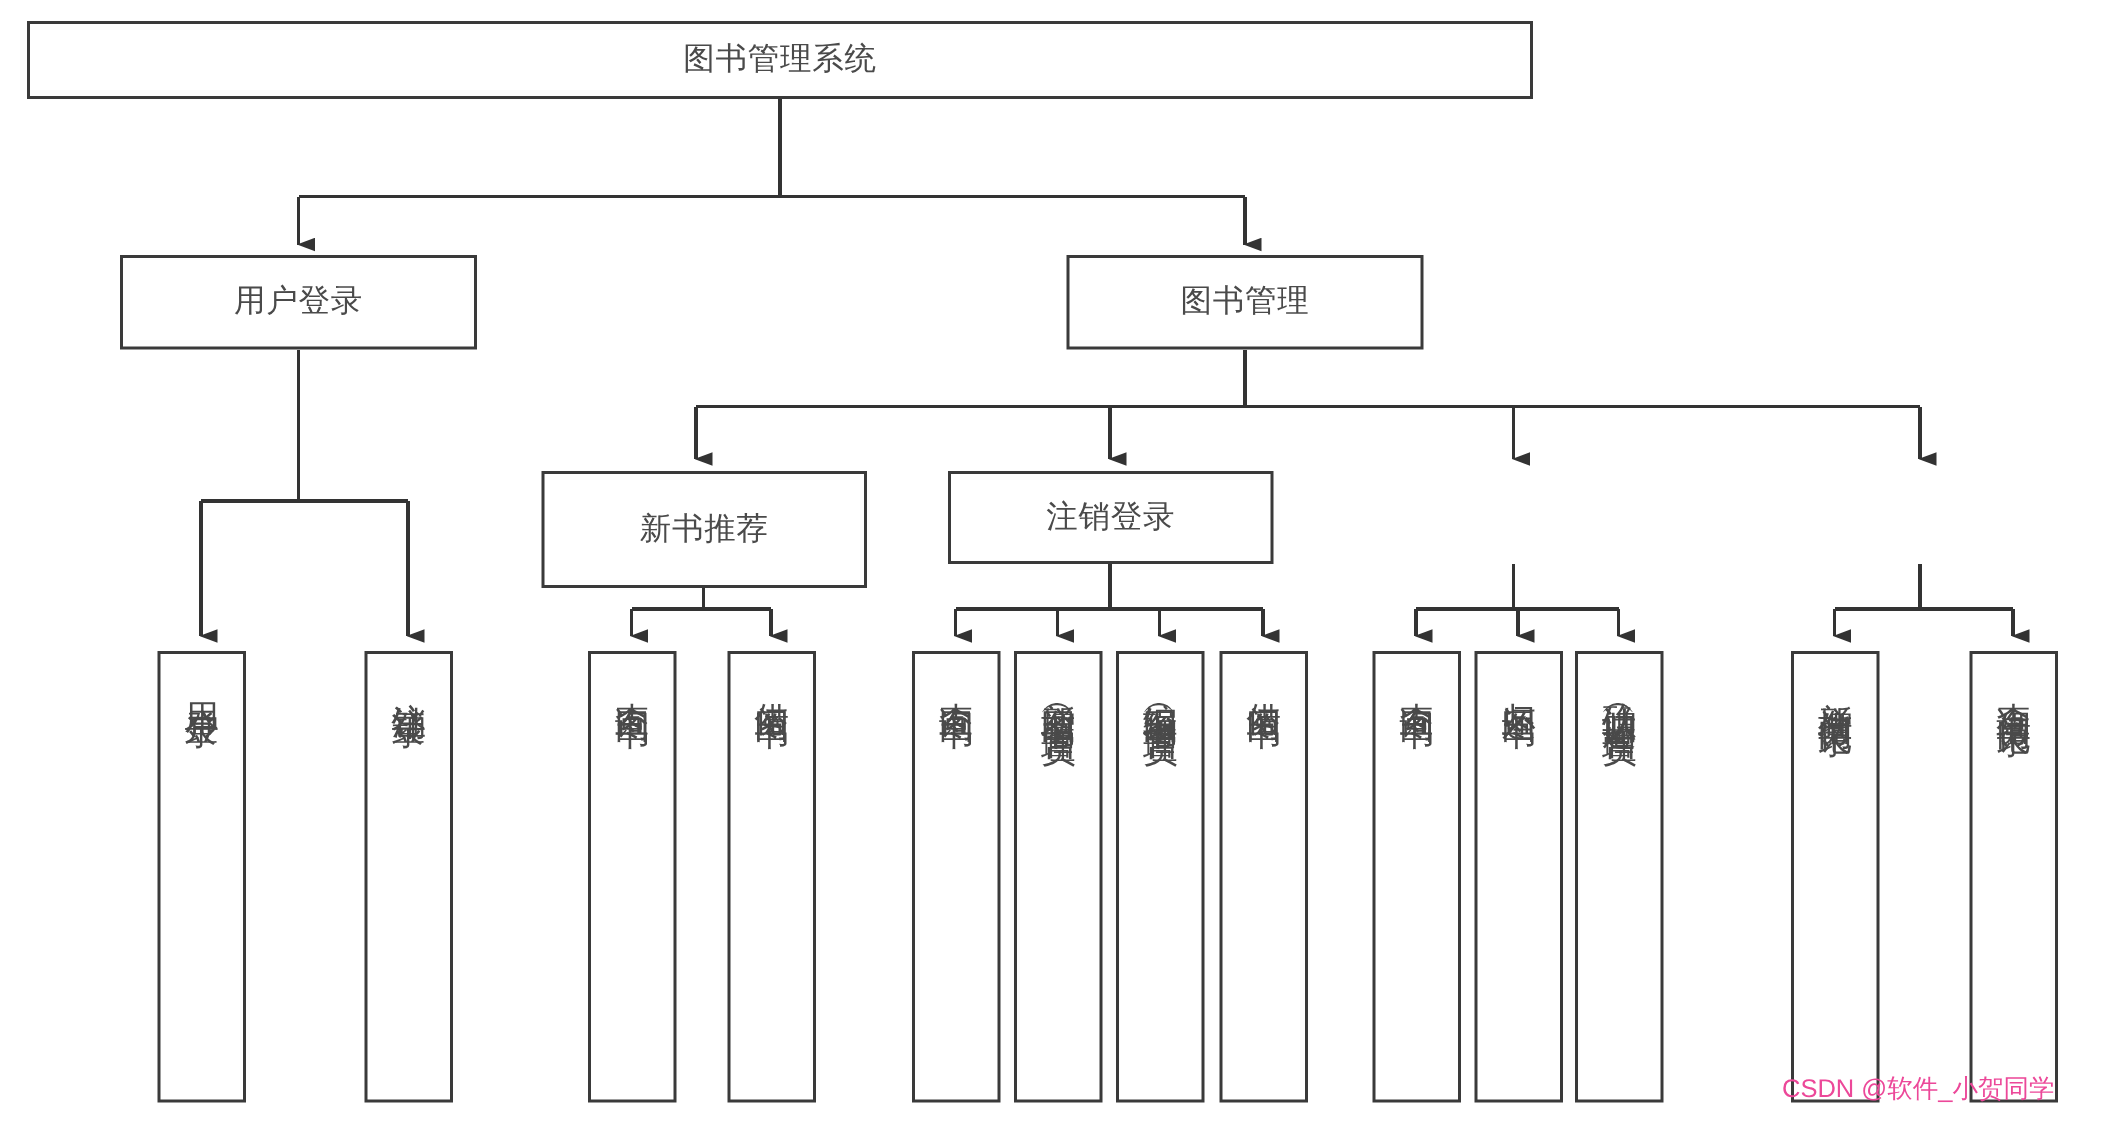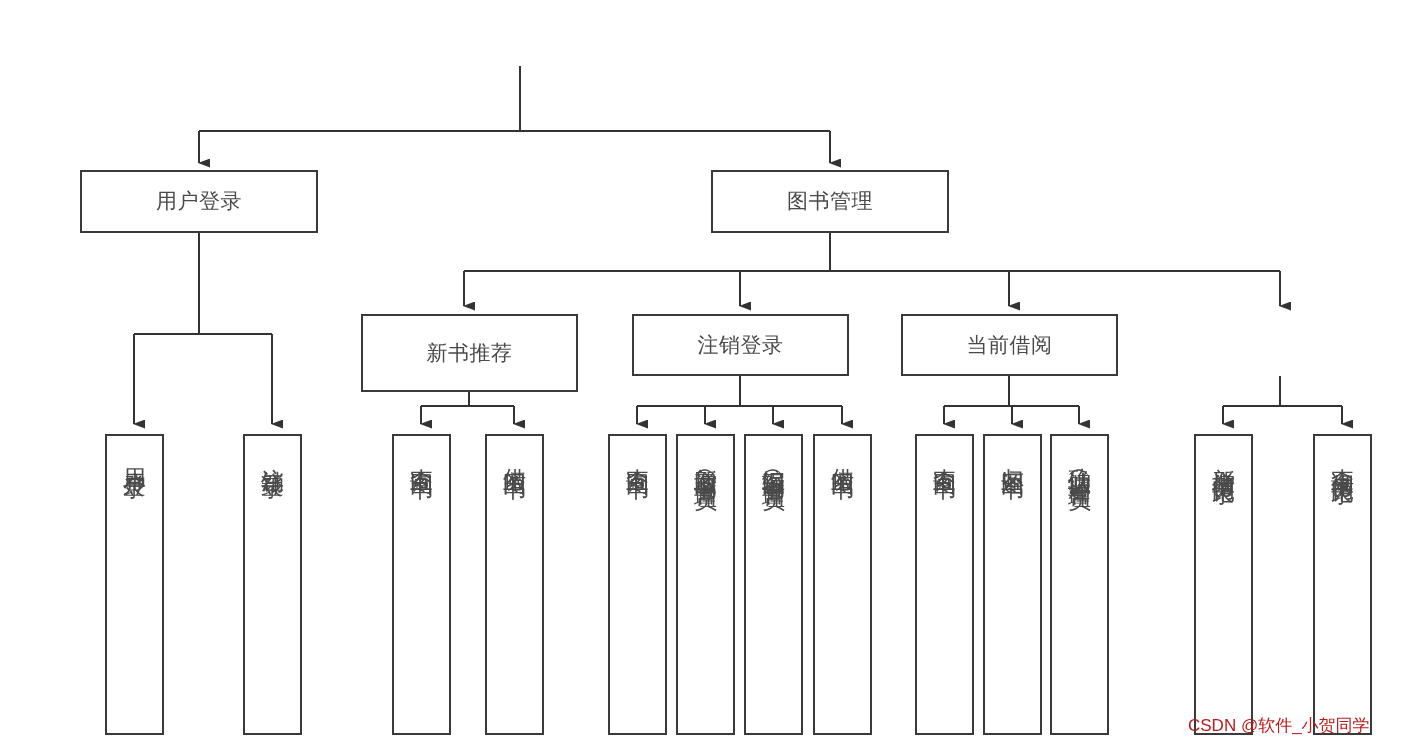--- a/index.html
+++ b/index.html
@@ -57,21 +57,21 @@
     text-orientation: upright;
     font-size: 23px;
     letter-spacing: 3px;
     line-height: 1;
   }
   .watermark {
     position: absolute;
     left: 1188px;
     top: 714px;
     font-size: 17px;
-    color: #b91c1c;
+    color: #ec4899;
     font-family: "Liberation Sans", sans-serif;
     white-space: nowrap;
     user-select: none;
   }
 </style>
 </head>
 <body>
 
 <div id="diagram-root">
 
@@ -121,36 +121,36 @@
       <line x1="1012" y1="406" x2="1012" y2="424" marker-end="url(#arrowhead)"></line>
       <line x1="1079" y1="406" x2="1079" y2="424" marker-end="url(#arrowhead)"></line>
 
       <line x1="1280" y1="376" x2="1280" y2="406"></line>
       <line x1="1223" y1="406" x2="1342" y2="406"></line>
       <line x1="1223" y1="406" x2="1223" y2="424" marker-end="url(#arrowhead)"></line>
       <line x1="1342" y1="406" x2="1342" y2="424" marker-end="url(#arrowhead)"></line>
     </g>
   </svg>
 
+  <div class="node-box horiz" style="left:18px; top:14px; width:1004px; height:52px;">
+    <span class="node-label">图书管理系统</span>
+  </div>
 
   <div class="node-box horiz" style="left:80px; top:170px; width:238px; height:63px;">
     <span class="node-label">用户登录</span>
   </div>
   <div class="node-box horiz" style="left:711px; top:170px; width:238px; height:63px;">
     <span class="node-label">图书管理</span>
   </div>
 
   <div class="node-box horiz" style="left:361px; top:314px; width:217px; height:78px;">
     <span class="node-label">新书推荐</span>
   </div>
   <div class="node-box horiz" style="left:632px; top:314px; width:217px; height:62px;">
     <span class="node-label">注销登录</span>
-  </div>
-  <div class="node-box horiz" style="left:901px; top:314px; width:217px; height:62px;">
-    <span class="node-label">当前借阅</span>
   </div>
 
   <div class="node-box vert" style="left:105px; top:434px; width:59px; height:301px;">
     <span class="node-label">用户登录</span>
   </div>
   <div class="node-box vert" style="left:243px; top:434px; width:59px; height:301px;">
     <span class="node-label">注销登录</span>
   </div>
 
   <div class="node-box vert" style="left:392px; top:434px; width:59px; height:301px;">

